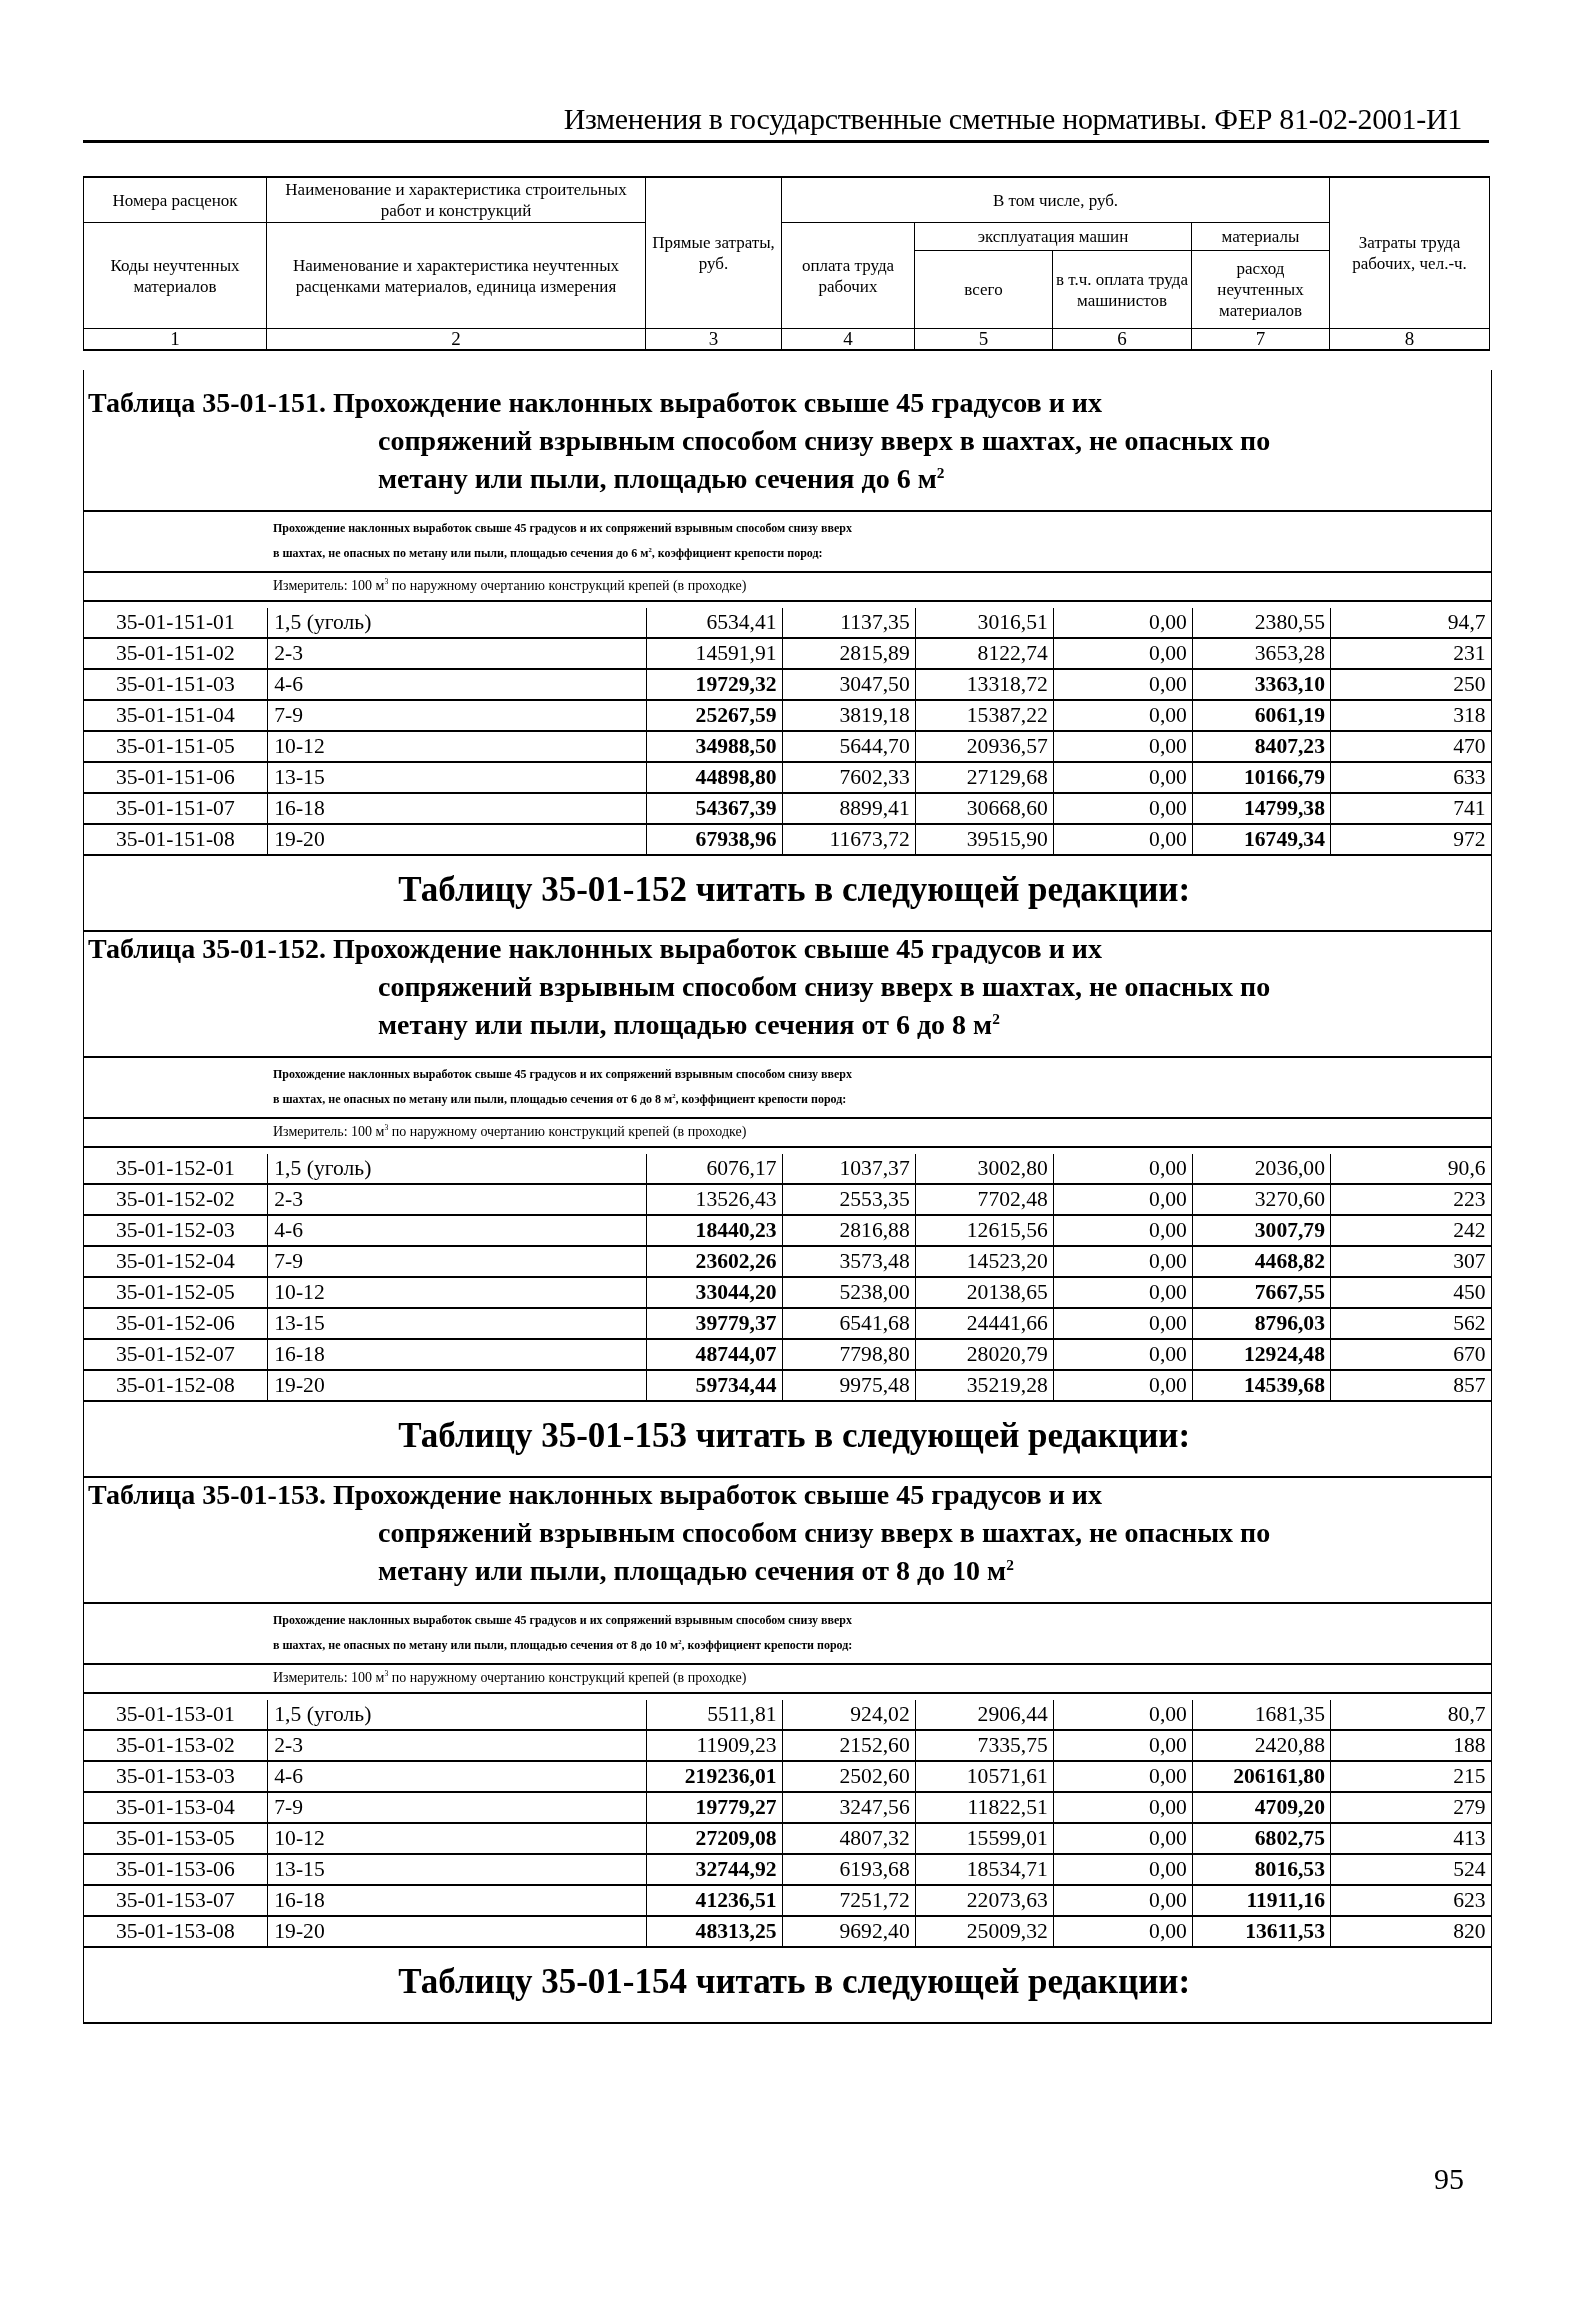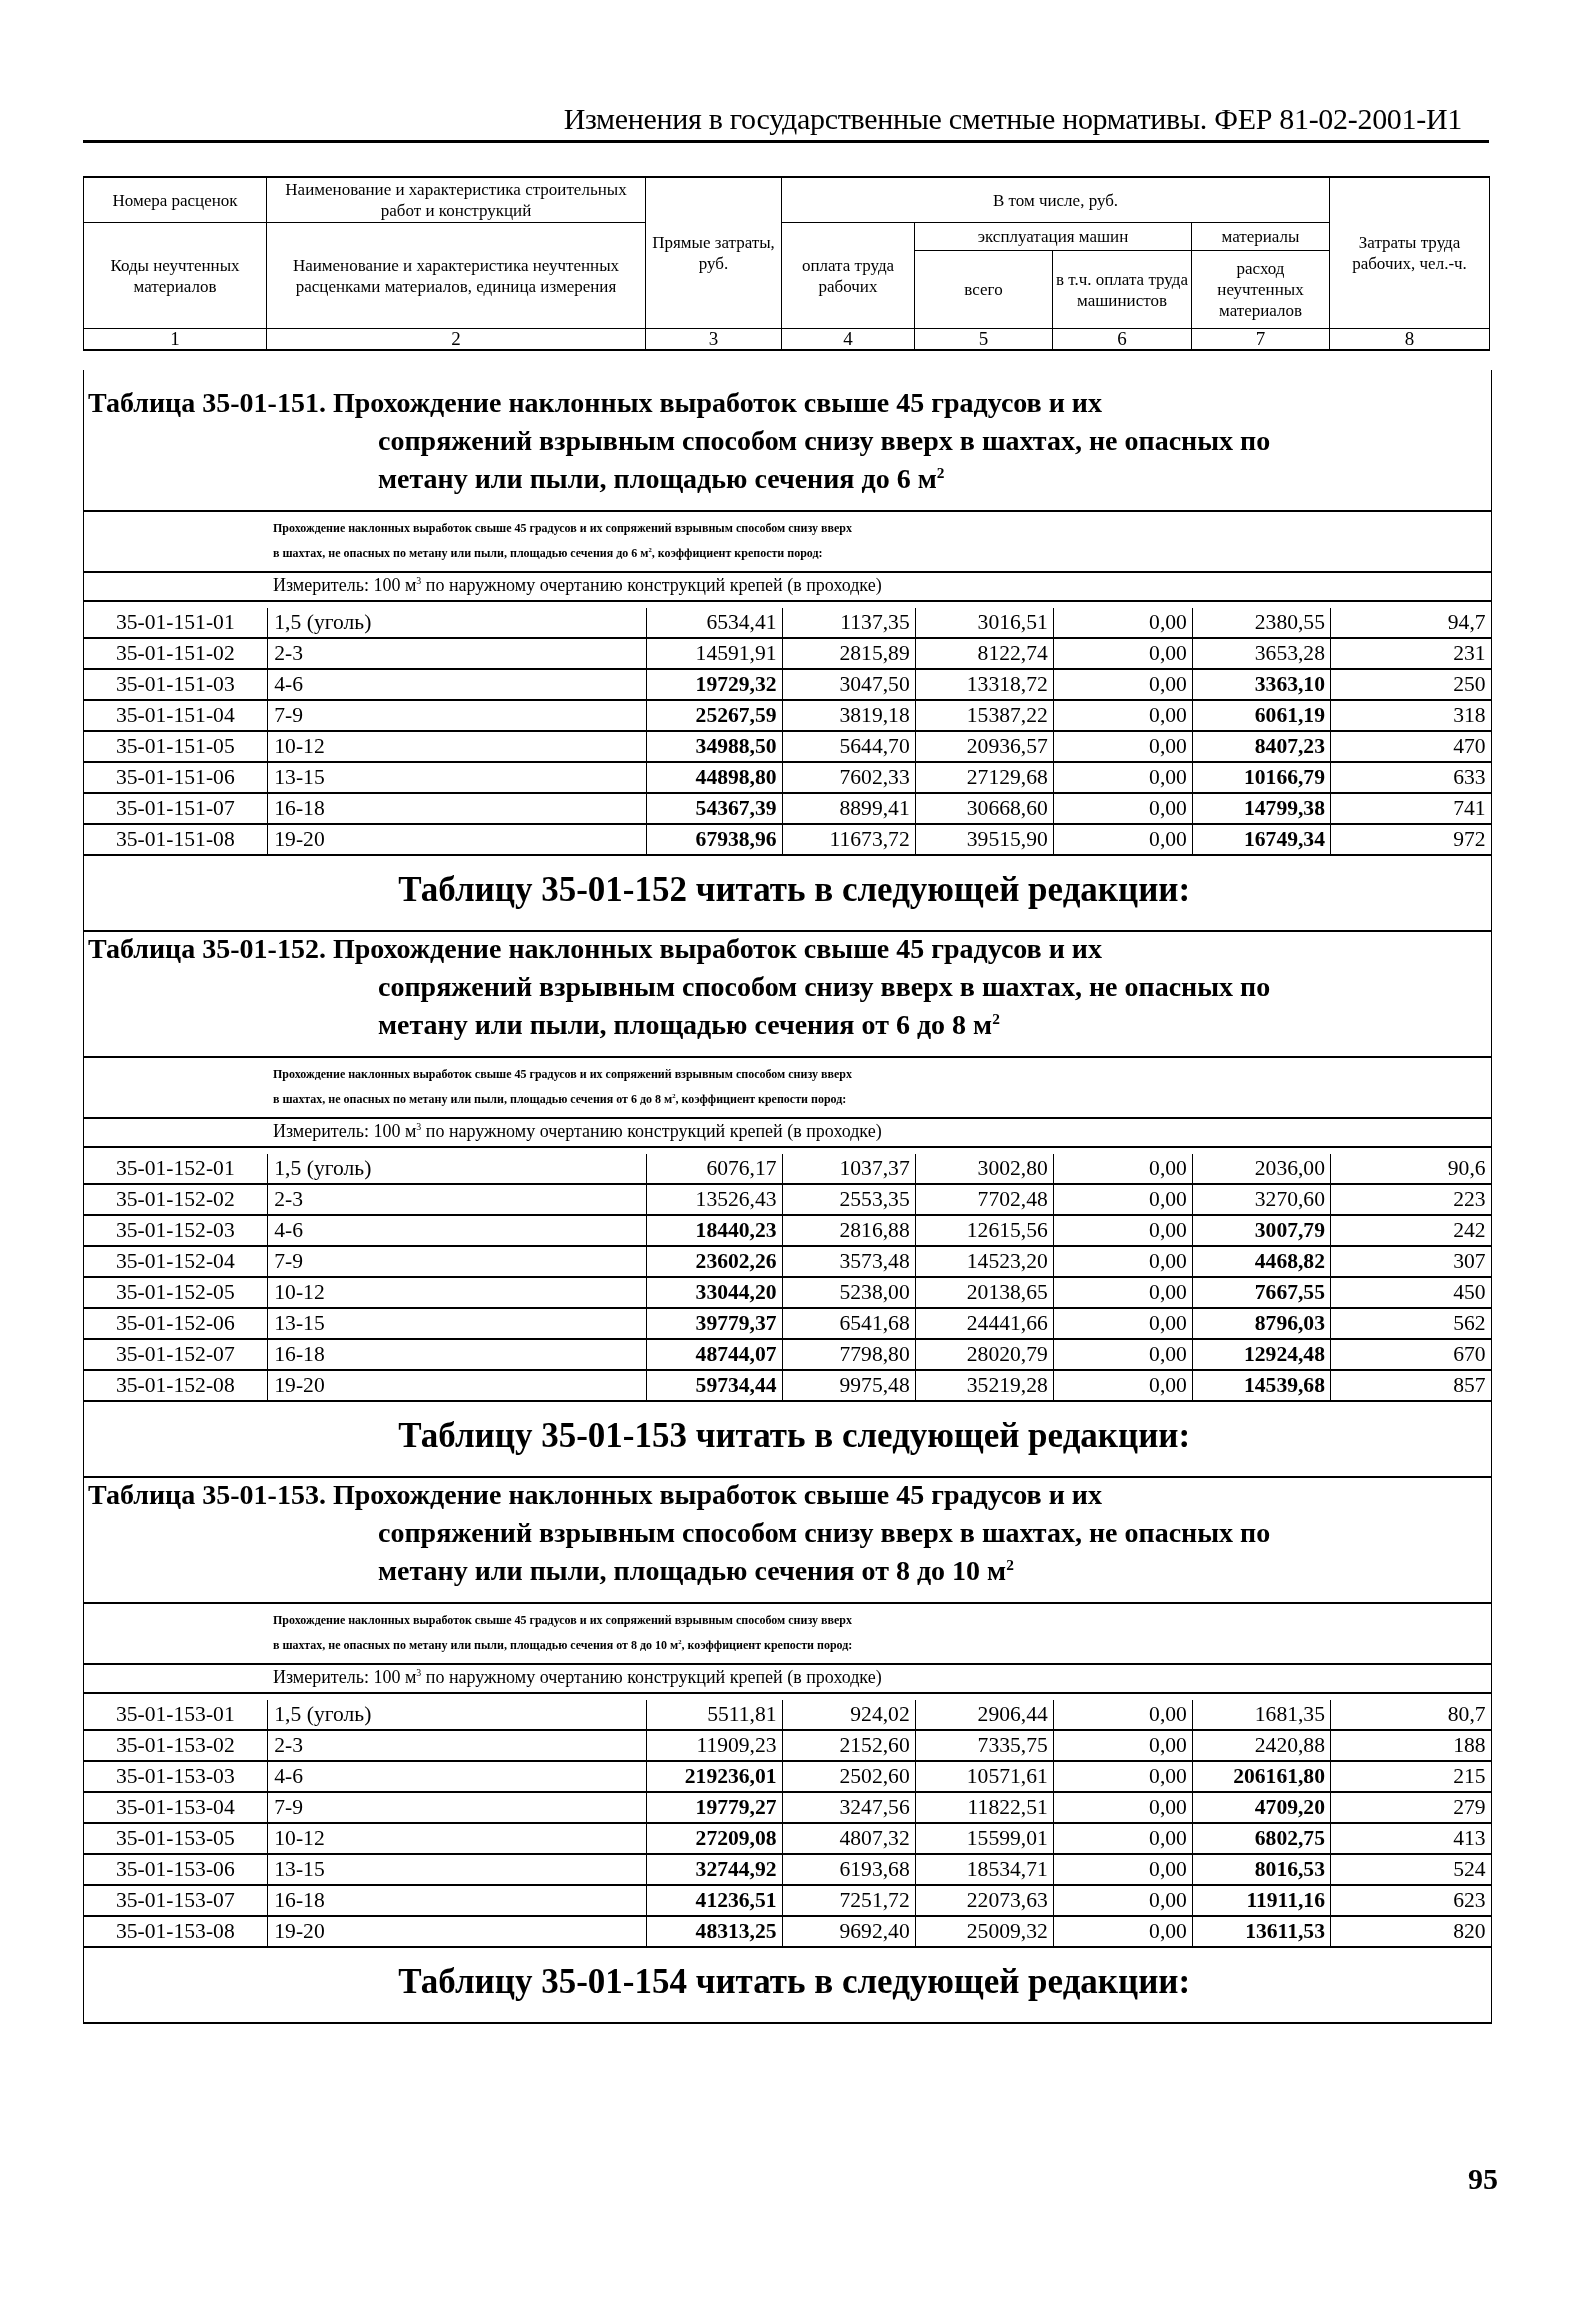--- a/index.html
+++ b/index.html
@@ -15,33 +15,33 @@
   .head-table .num-row th { font-size:19px; height:20px; line-height:20px; border-bottom:2.7px solid #000; }
   .head-table tr:first-child th { border-top:2.7px solid #000; }
 
   .block { position:absolute; left:83px; width:1407px; border-left:1.3px solid #000; border-right:1.3px solid #000; }
   .tbl-title { font-weight:bold; font-size:28px; line-height:38px; padding:13.5px 0 12px 4px; border-bottom:2.7px solid #000; }
   .tbl-title .rest { display:block; padding-left:290px; }
   .tbl-title .first { display:inline; }
   sup { font-size:0.55em; vertical-align:super; line-height:0; }
 
   .desc { font-weight:bold; font-size:12px; line-height:25.6px; padding:4px 4px 4px 189px; border-bottom:2.7px solid #000; }
-  .meter { font-size:18px; line-height:25.6px; padding:0 0 0 189px; height:27px; border-bottom:2px solid #000; }
+  .meter { font-size:14px; line-height:25.6px; padding:0 0 0 189px; height:27px; border-bottom:2px solid #000; }
 
   .data { width:1407px; }
   .data td { font-size:21.6px; height:29px; line-height:27px; border-top:none; border-bottom:2.7px solid #000; white-space:nowrap; overflow:hidden; }
   .data td.code { text-align:center; border-left:none; }
   .data td.name { text-align:left; padding-left:6.7px; }
   .data td.num { text-align:right; padding-right:5.4px; }
   .data td:last-child { border-right:none; }
   .data td.b { font-weight:bold; }
 
   .read-next { font-weight:bold; font-size:35px; text-align:center; height:74px; line-height:67px; border-bottom:2.7px solid #000; padding-left:13.5px; }
 
-  .page-number { position:absolute; left:1468px; top:2162px; font-size:30px; font-weight:bold; }
+  .page-number { position:absolute; left:1434px; top:2162px; font-size:30px; font-weight:normal; }
 </style>
 </head>
 <body>
 
 <div class="page-header">
   <span>Изменения в государственные сметные нормативы. ФЕР 81-02-2001-И1</span>
 </div>
 
 <table class="head-table">
   <colgroup>

